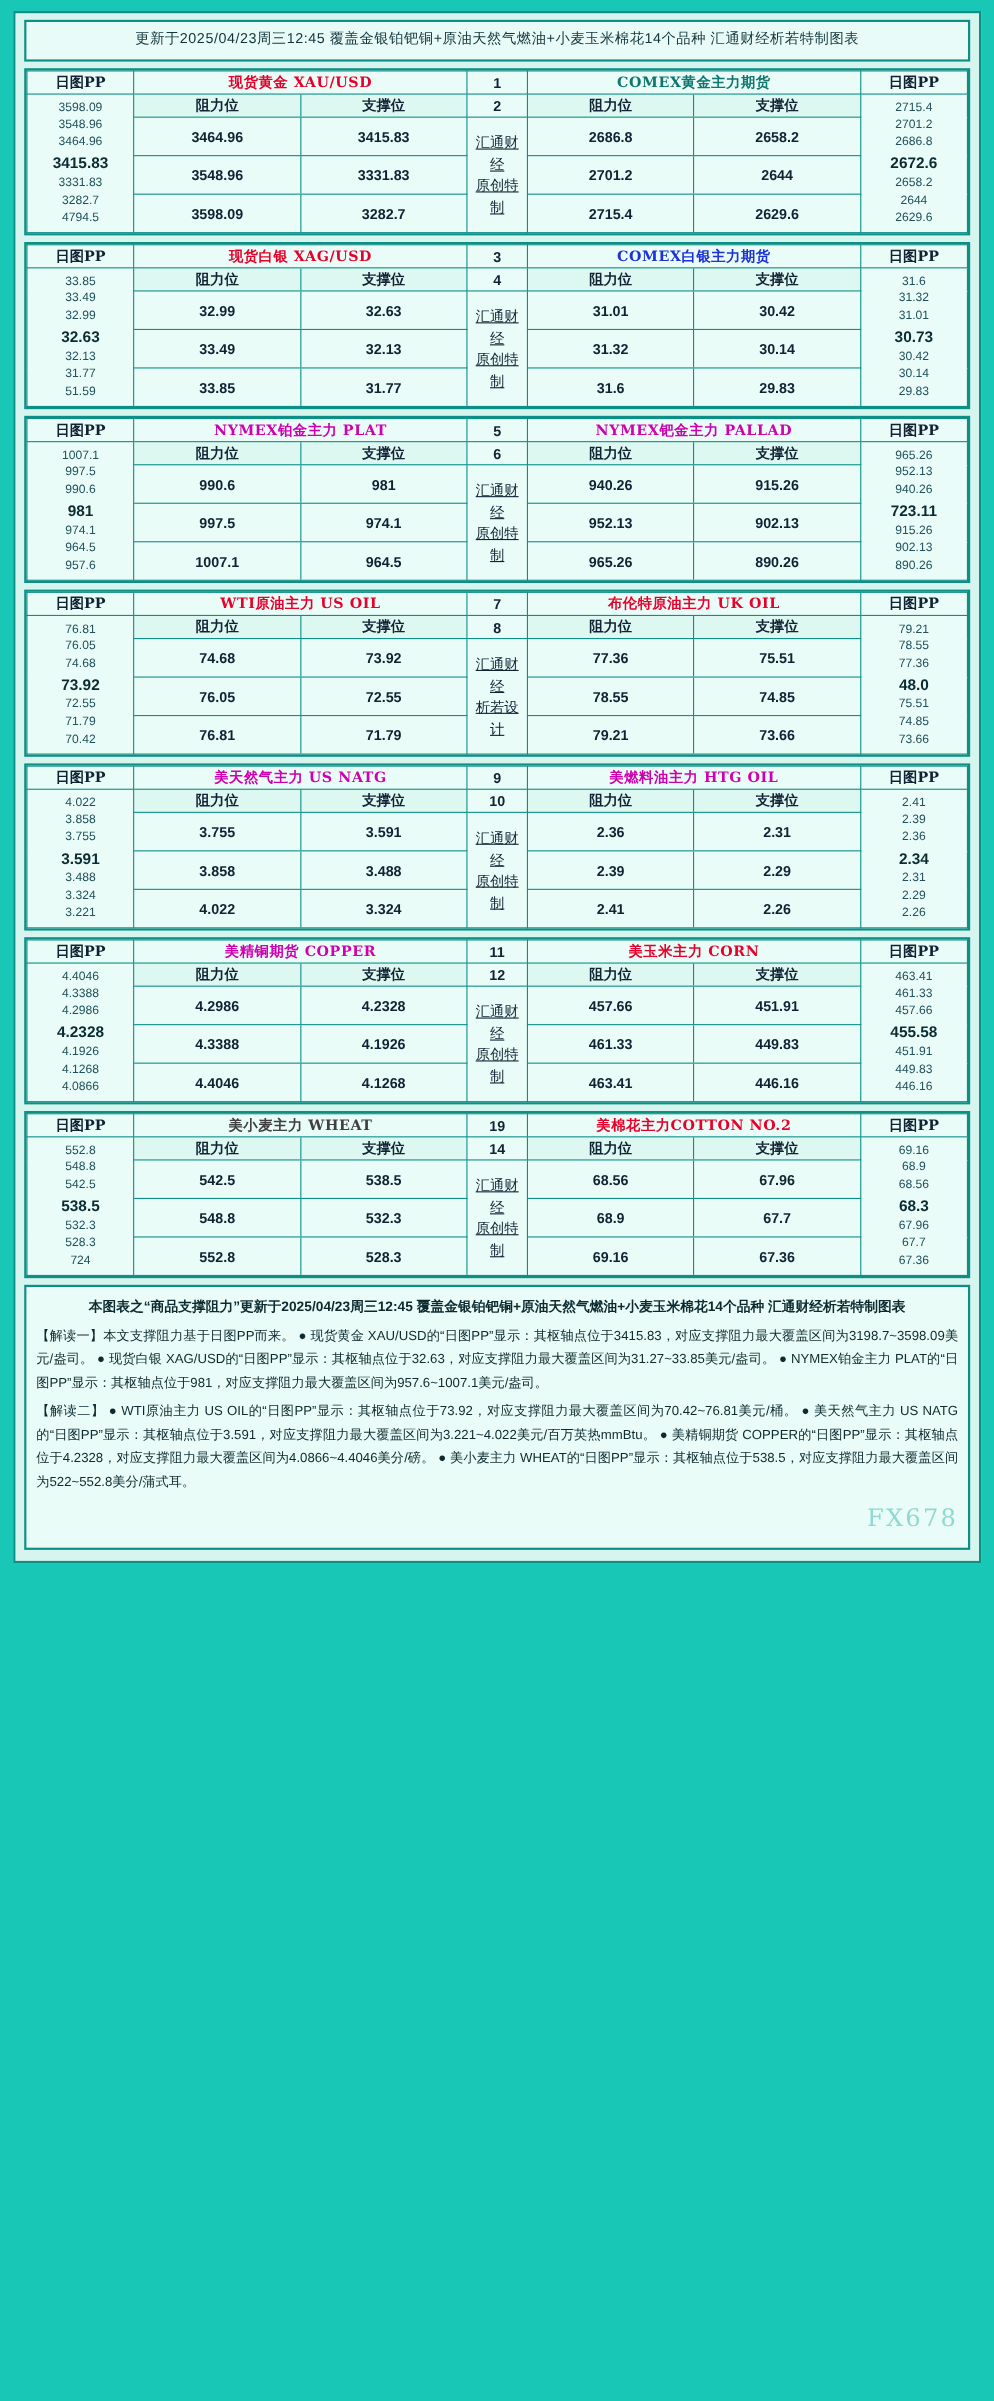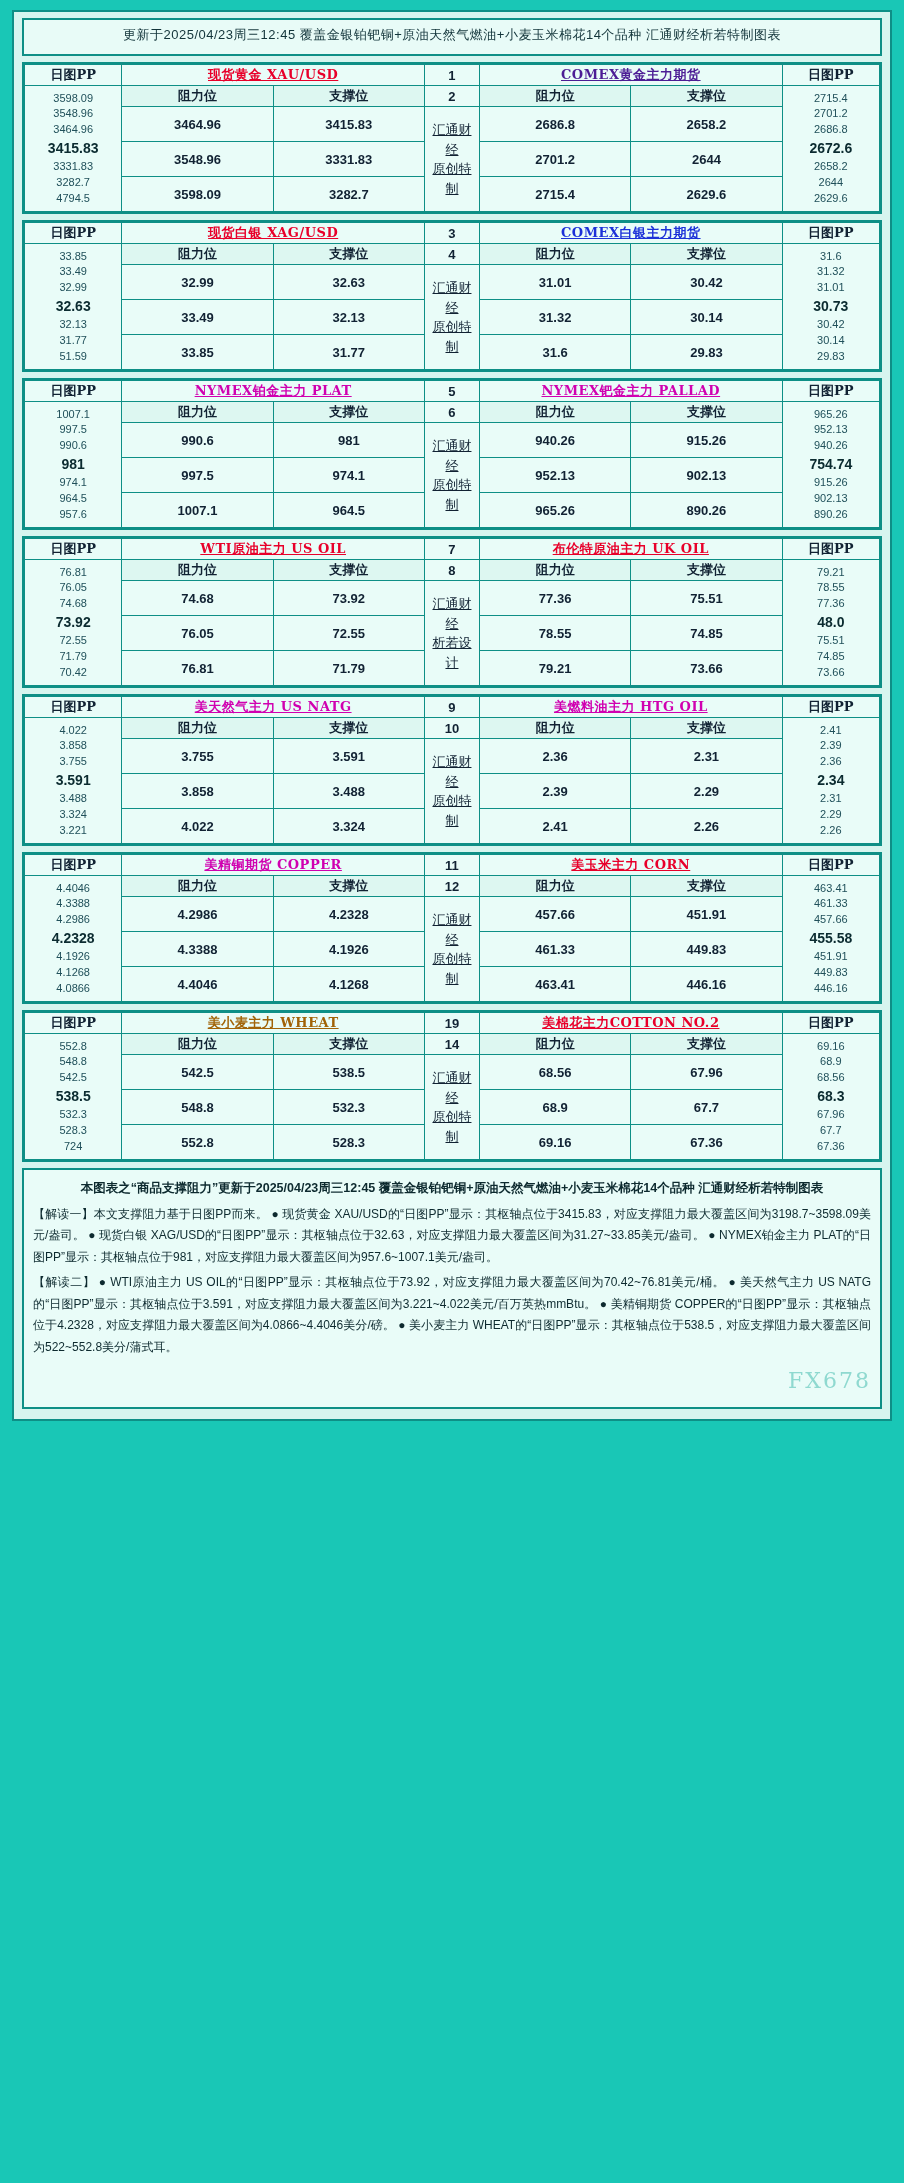--- a/index.html
+++ b/index.html
@@ -64,21 +64,20 @@
     font-size: 14px;
     color: #12343a;
     font-family: "DejaVu Serif","Liberation Serif",serif;
   }
   .hdr-name {
     font-weight: bold;
     font-size: 15px;
     color: #d000b0;
     font-family: "DejaVu Serif","Liberation Serif",serif;
     letter-spacing: .5px;
-    text-decoration: underline;
   }
   .hdr-num {
     color:#00a19a;
     font-weight: bold;
     font-size: 15px;
   }
   .sub-head {
     font-weight: bold;
     font-size: 13px;
     background: #ddf7f1;
@@ -134,21 +133,21 @@
             <col class="col-pane">
             <col class="col-num">
             <col class="col-pane">
             <col class="col-axis">
       </colgroup>
       <tbody>
             <tr>
         <td class="hdr-pp">日图PP</td>
         <td class="hdr-name" style="color:#e8002a">现货黄金 XAU/USD</td>
         <td class="hdr-num">1</td>
-        <td class="hdr-name" style="color:#4c1d95">COMEX黄金主力期货</td>
+        <td class="hdr-name" style="color:#0f766e">COMEX黄金主力期货</td>
         <td class="hdr-pp">日图PP</td>
       </tr>
       <tr>
         <td class="axis-cell" rowspan="5">
                 <div class="axis-list">
                   <div class="axis">3598.09</div>
                   <div class="axis">3548.96</div>
                   <div class="axis">3464.96</div>
                   <div class="axis big">3415.83</div>
                   <div class="axis">3331.83</div>
@@ -445,21 +444,21 @@
               <td class="sub-head" style="border:0">支撑位</td>
             </tr>
           </tbody>
                 </table>
         </td>
         <td class="axis-cell" rowspan="5">
                 <div class="axis-list">
                   <div class="axis">965.26</div>
                   <div class="axis">952.13</div>
                   <div class="axis">940.26</div>
-                  <div class="axis big">754.74</div>
+                  <div class="axis big">723.11</div>
                   <div class="axis">915.26</div>
                   <div class="axis">902.13</div>
                   <div class="axis">890.26</div>
                 </div>
               </td>
       </tr>
 
       <tr>
         <td class="pane-mid" style="padding:0">
           <table style="width:100%;border-collapse:collapse;table-layout:fixed">
@@ -942,21 +941,21 @@
       <colgroup>
         <col class="col-axis">
             <col class="col-pane">
             <col class="col-num">
             <col class="col-pane">
             <col class="col-axis">
       </colgroup>
       <tbody>
             <tr>
         <td class="hdr-pp">日图PP</td>
-        <td class="hdr-name" style="color:#a16207">美小麦主力 WHEAT</td>
+        <td class="hdr-name" style="color:#404040">美小麦主力 WHEAT</td>
         <td class="hdr-num">19</td>
         <td class="hdr-name" style="color:#e8002a">美棉花主力COTTON NO.2</td>
         <td class="hdr-pp">日图PP</td>
       </tr>
       <tr>
         <td class="axis-cell" rowspan="5">
                 <div class="axis-list">
                   <div class="axis">552.8</div>
                   <div class="axis">548.8</div>
                   <div class="axis">542.5</div>

